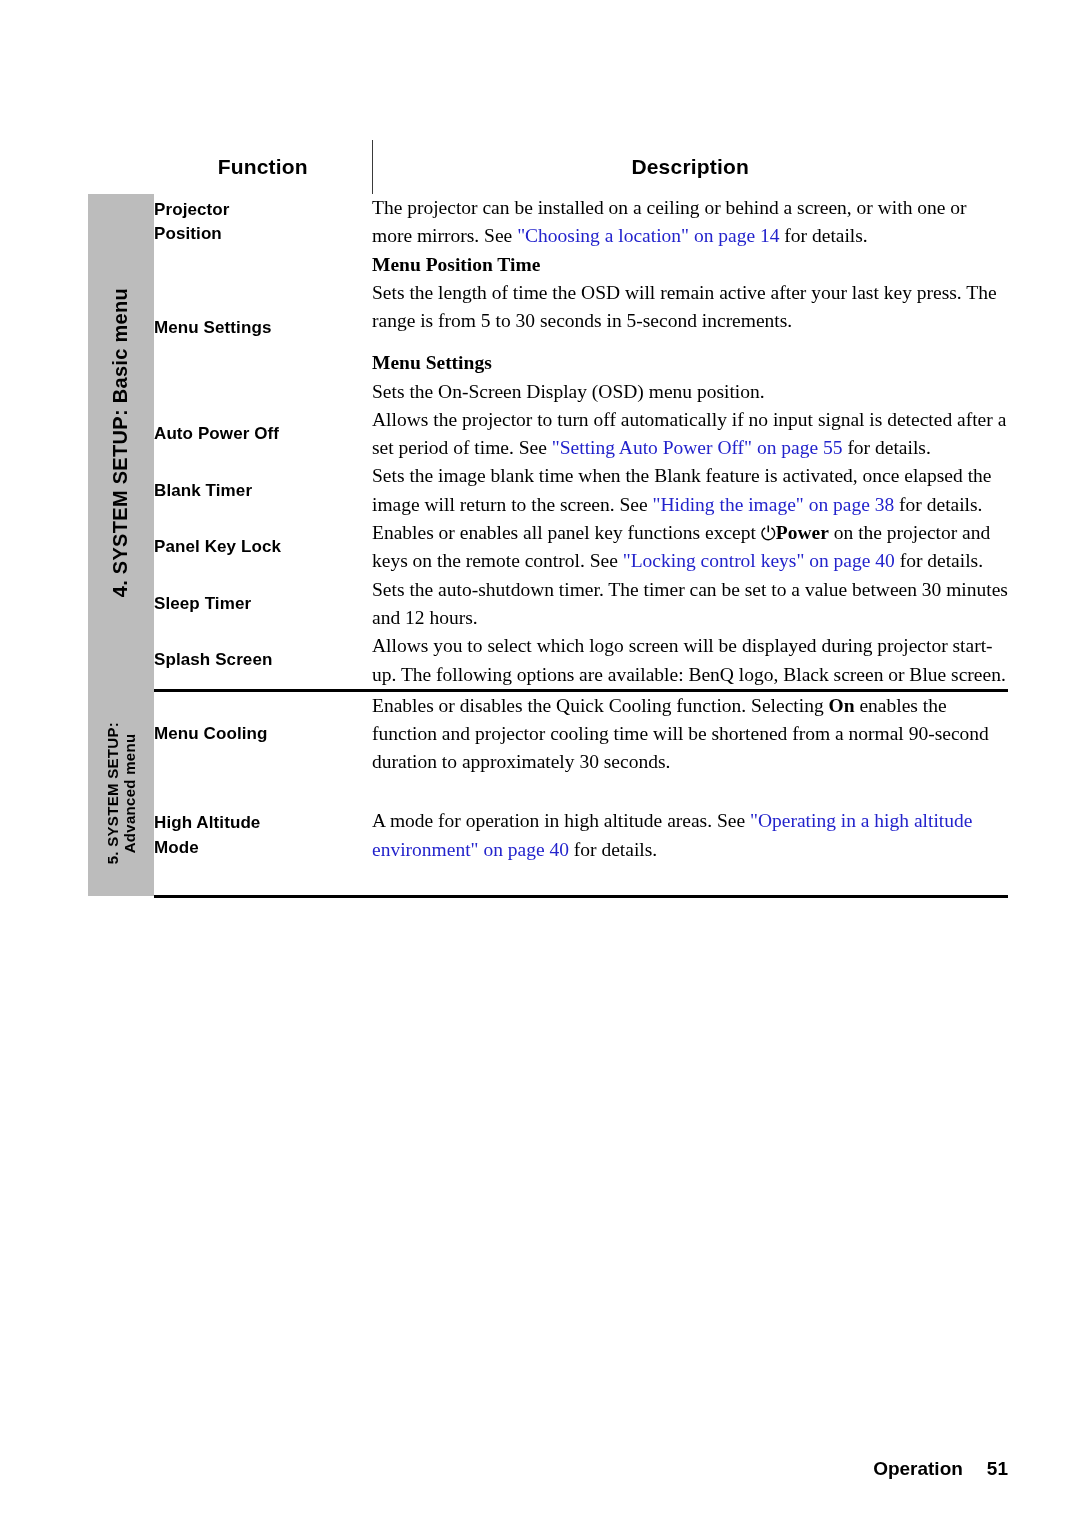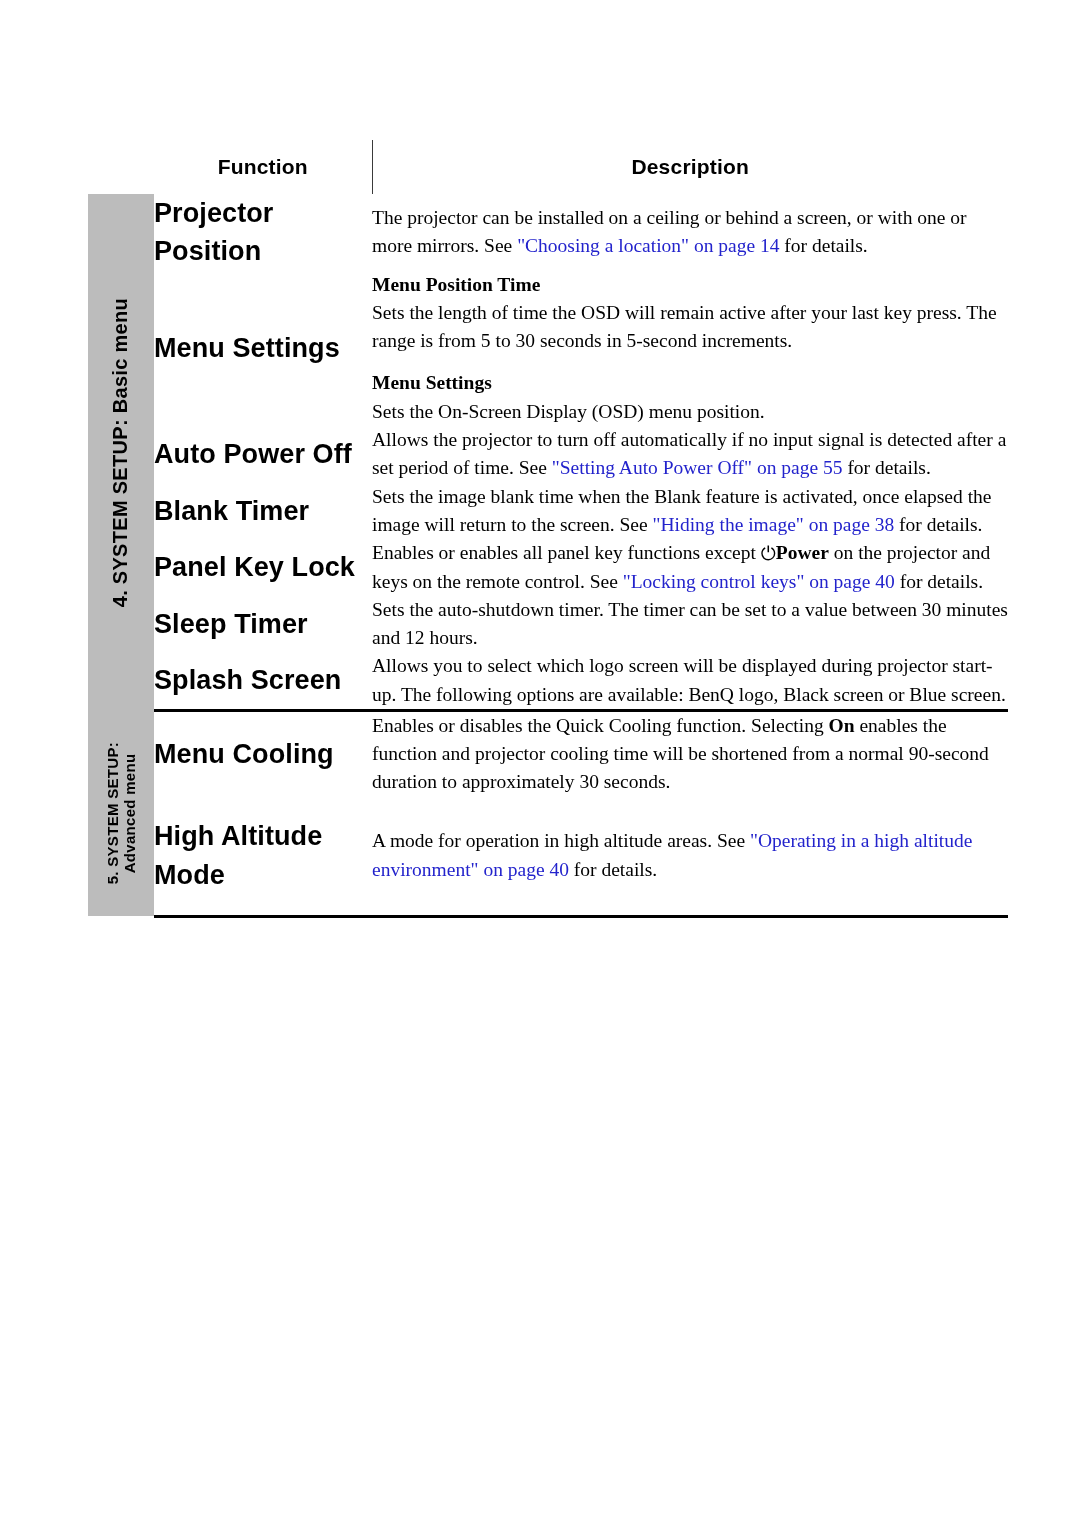--- a/index.html
+++ b/index.html
@@ -57,21 +57,21 @@
     border-top: 3px solid #000;
     border-bottom: 1px solid #3a3a3a;
     background: #ffffff;
   }
 
   
   .func-cell {
     border-right: 1px solid #3a3a3a;
     border-bottom: 1px solid #3a3a3a;
     font-weight: bold;
-    font-size: 27px;
+    font-size: 17px;
     line-height: 1.42;
     padding: 10px 0 10px 18px;
     letter-spacing: 0.1px;
   }
   .desc-cell {
     border-bottom: 1px solid #3a3a3a;
     font-family: "Liberation Serif", serif;
     font-size: 19.5px;
     line-height: 1.45;
     padding: 9px 14px 9px 14px;
@@ -229,14 +229,17 @@
           <span>Mode</span>
         </td>
         <td class="desc-cell" style="vertical-align:middle;">
           <span>A mode for operation in high altitude areas. See </span><span class="link">"Operating in a high altitude environment" on page 40</span><span> for details.</span>
         </td>
       </tr>
 
     </tbody>
   </table>
 
+  <div class="footer">
+    <span>Operation</span><span class="pnum">51</span>
+  </div>
 
 </div>
 
 </body></html>

